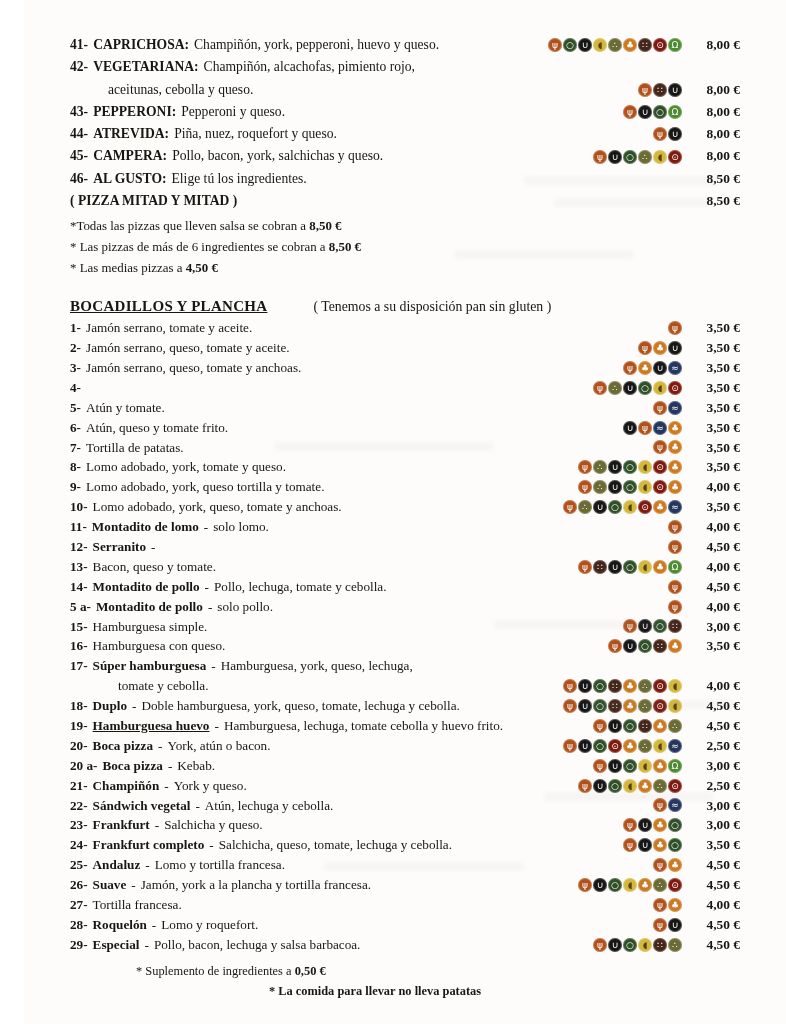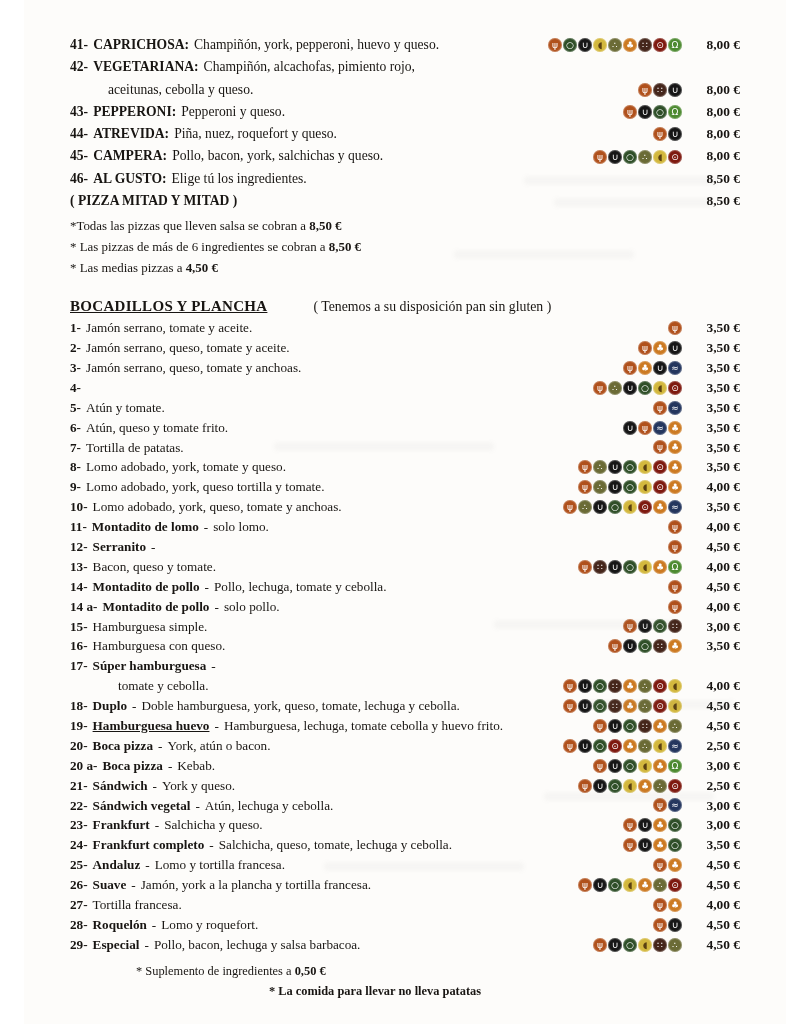--- a/index.html
+++ b/index.html
@@ -354,21 +354,21 @@
         <span>-</span>
         <span>Pollo, lechuga, tomate y cebolla.</span>
         <span class="rg">
           <span class="icons">
             <span class="ic" style="background: rgb(176, 81, 28); color: rgb(255, 255, 255);">ψ</span>
           </span>
           <span class="price">4,50 €</span>
         </span>
       </div>
     <div class="brow">
-        <span class="b">14 a-</span>
+        <span class="b">5 a-</span>
         <span class="b">Montadito de pollo</span>
         <span>-</span>
         <span>solo pollo.</span>
         <span class="rg">
           <span class="icons">
             <span class="ic" style="background: rgb(176, 81, 28); color: rgb(255, 255, 255);">ψ</span>
           </span>
           <span class="price">4,00 €</span>
         </span>
       </div>
@@ -397,20 +397,21 @@
             <span class="ic" style="background: rgb(204, 122, 34); color: rgb(255, 255, 255);">♣</span>
           </span>
           <span class="price">3,50 €</span>
         </span>
       </div>
 
     <div class="brow">
         <span class="b">17-</span>
         <span class="b">Súper hamburguesa</span>
         <span>-</span>
+        <span>Hamburguesa, york, queso, lechuga,</span>
       </div>
     <div class="brow indent3">
         <span>tomate y cebolla.</span>
         <span class="rg">
           <span class="icons">
             <span class="ic" style="background: rgb(176, 81, 28); color: rgb(255, 255, 255);">ψ</span>
             <span class="ic" style="background: rgb(22, 22, 22); color: rgb(255, 255, 255);">∪</span>
             <span class="ic" style="background: rgb(47, 79, 40); color: rgb(255, 255, 255);">○</span>
             <span class="ic" style="background: rgb(69, 38, 27); color: rgb(255, 255, 255);">∷</span>
             <span class="ic" style="background: rgb(204, 122, 34); color: rgb(255, 255, 255);">♣</span>
@@ -488,21 +489,21 @@
             <span class="ic" style="background: rgb(47, 79, 40); color: rgb(255, 255, 255);">○</span>
             <span class="ic" style="background: rgb(211, 184, 62); color: rgb(90, 64, 16);">◖</span>
             <span class="ic" style="background: rgb(204, 122, 34); color: rgb(255, 255, 255);">♣</span>
             <span class="ic" style="background: rgb(77, 138, 48); color: rgb(255, 255, 255);">Ω</span>
           </span>
           <span class="price">3,00 €</span>
         </span>
       </div>
     <div class="brow">
         <span class="b">21-</span>
-        <span class="b">Sándwich</span>
+        <span class="b">Champiñón</span>
         <span>-</span>
         <span>York y queso.</span>
         <span class="rg">
           <span class="icons">
             <span class="ic" style="background: rgb(176, 81, 28); color: rgb(255, 255, 255);">ψ</span>
             <span class="ic" style="background: rgb(22, 22, 22); color: rgb(255, 255, 255);">∪</span>
             <span class="ic" style="background: rgb(47, 79, 40); color: rgb(255, 255, 255);">○</span>
             <span class="ic" style="background: rgb(211, 184, 62); color: rgb(90, 64, 16);">◖</span>
             <span class="ic" style="background: rgb(204, 122, 34); color: rgb(255, 255, 255);">♣</span>
             <span class="ic" style="background: rgb(107, 107, 54); color: rgb(255, 255, 255);">∴</span>

